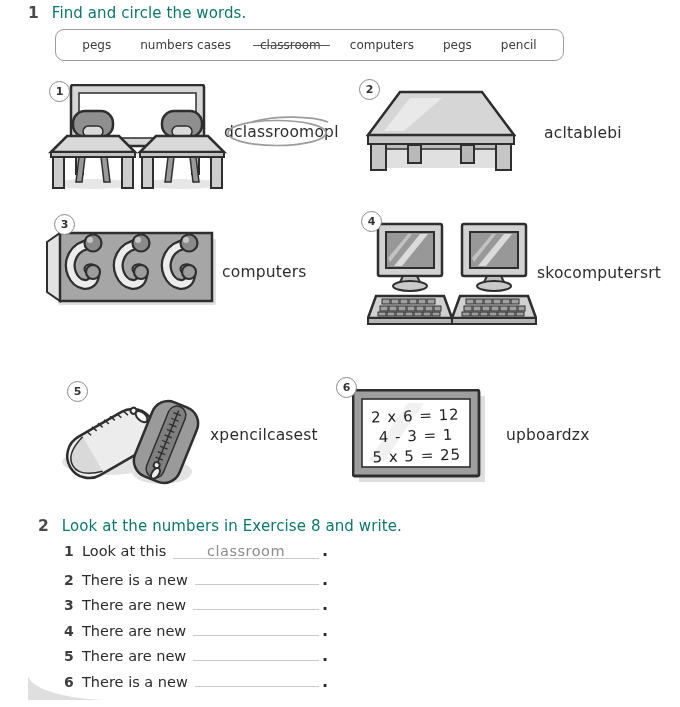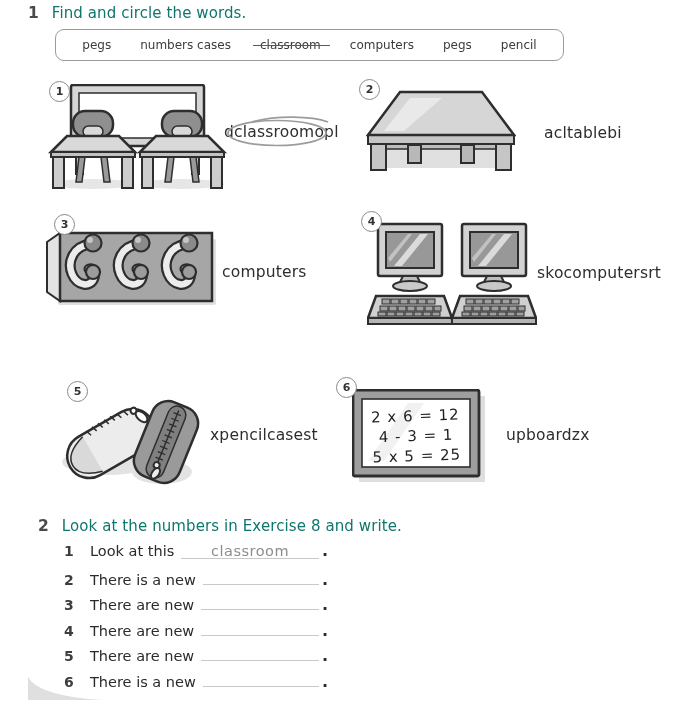--- a/index.html
+++ b/index.html
@@ -24,21 +24,21 @@
          background:#fff;color:#333;font-size:11px;font-weight:bold;display:flex;
          align-items:center;justify-content:center;z-index:3;}
   .art{position:absolute;z-index:1;}
   .word{position:absolute;font-size:15.5px;color:#2d2d2d;letter-spacing:.2px;white-space:nowrap;z-index:2;}
   .circle-target{position:relative;display:inline-block;}
   .pencil-ellipse{position:absolute;left:-8px;top:-9px;width:104px;height:36px;overflow:visible;pointer-events:none;}
 
   
   .ex2-row{position:absolute;left:64px;width:264px;display:flex;align-items:baseline;}
   .row-num{width:18px;flex:0 0 18px;font-weight:bold;font-size:14px;color:#3d3d3d;}
-  .row-text{font-size:14.5px;color:#2b2b2b;white-space:nowrap;margin-right:7px;margin-left:8px;}
+  .row-text{font-size:14.5px;color:#2b2b2b;white-space:nowrap;margin-right:7px;}
   .write-line{flex:1 1 auto;border-bottom:1.4px solid #c9c9c9;height:17px;text-align:center;}
   .answer{color:#8d8d8d;font-size:14.5px;letter-spacing:.5px;}
   .row-dot{margin-left:3px;font-weight:bold;color:#2b2b2b;}
 
   .page-curl{position:absolute;left:28px;top:677px;}
 </style>
 </head>
 <body>
 
 <div class="page">

